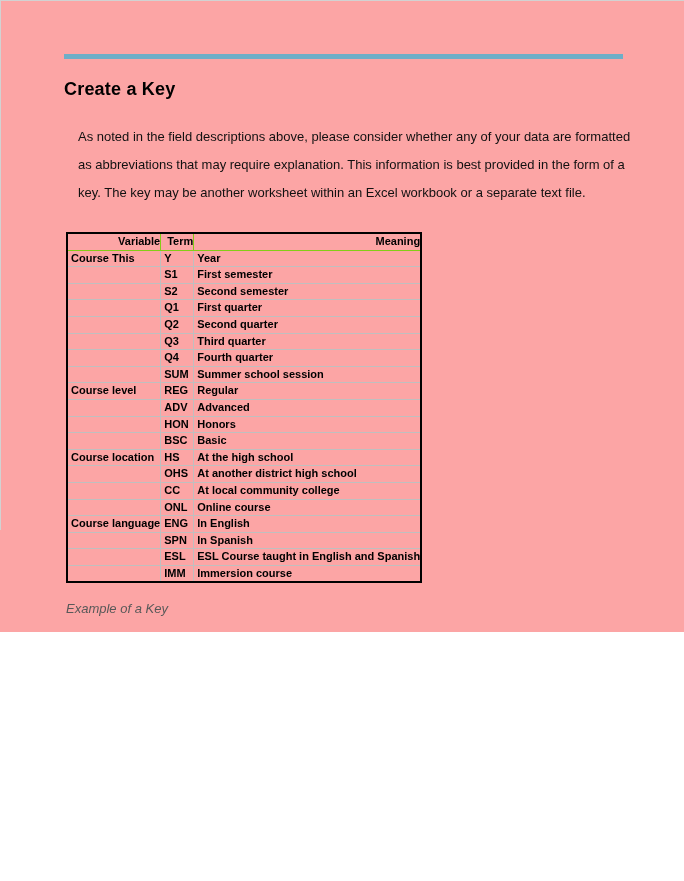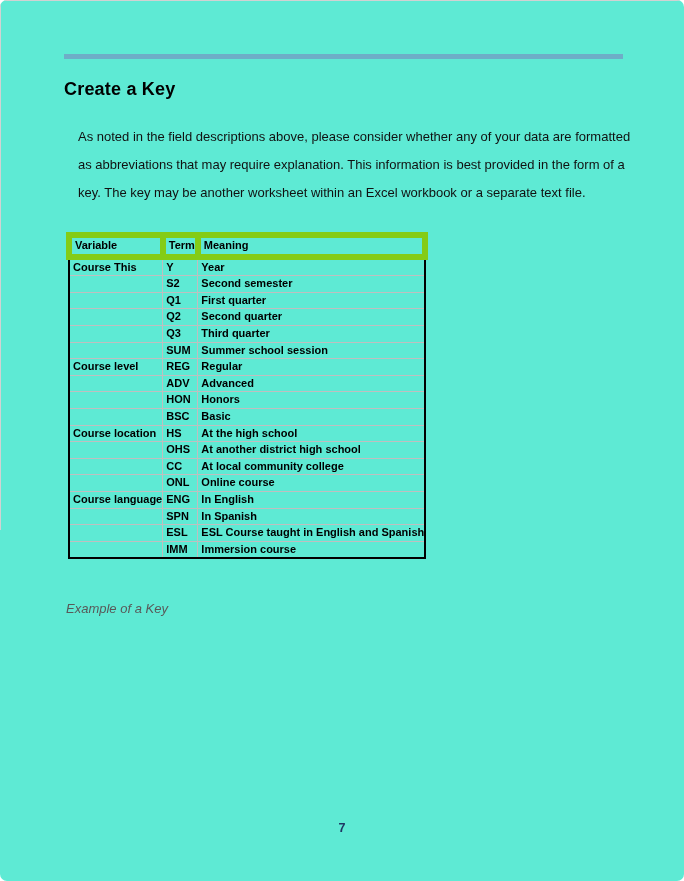--- a/index.html
+++ b/index.html
@@ -1,23 +1,22 @@
 <!DOCTYPE html>
 <html><head>
 <meta charset="utf-8">
 <style>
   html,body { margin:0; padding:0; background:#ffffff; }
   .page {
     position:relative;
-    width:684px; height:881px;
-    background:#5eead4;
+    width:684px; height:632px;
+    background:#fca5a5;
     font-family:"Liberation Sans", sans-serif;
     color:#000;
     overflow:hidden;
-    border-radius:7px;
   }
   .edge-top { position:absolute; top:0; left:0; width:684px; height:1px; background:#d2d2d2; }
   .edge-left { position:absolute; top:0; left:0; width:1px; height:530px; background:#d2d2d2; }
 
   .accent-rule { position:absolute; left:64px; top:54px; width:559px; height:5px; background:#6eaec7; }
 
   .heading {
     position:absolute; left:64px; top:79px;
     font-size:18px; font-weight:bold; color:#000;
     margin:0; letter-spacing:0.2px;
@@ -32,22 +31,22 @@
     position:absolute; left:66px; top:232px;
     border-collapse:collapse;
     table-layout:fixed;
     border:2px solid #000;
     font-size:11px; font-weight:bold; color:#000;
   }
   table.key-table col.c-variable { width:93px; }
   table.key-table col.c-term     { width:33px; }
   table.key-table col.c-meaning  { width:219px; }
   table.key-table th {
-    border:6px solid #84cc16;
-    text-align:left; font-weight:bold;
+    border:1px solid #84cc16;
+    text-align:right; font-weight:bold;
     height:15.6px; line-height:15.6px;
     padding:0 0 0 3px;
     white-space:nowrap; overflow:hidden;
   }
   table.key-table td {
     border:1px solid #bfbfbf;
     height:15.6px; line-height:15.6px;
     padding:0 0 0 3px;
     white-space:nowrap; overflow:hidden;
   }
@@ -89,37 +88,47 @@
       </tr>
     </thead>
     <tbody>
         <tr>
           <td class="col-variable">Course This</td>
           <td class="col-term">Y</td>
           <td class="col-meaning">Year</td>
         </tr>
         <tr>
           <td class="col-variable"></td>
+          <td class="col-term">S1</td>
+          <td class="col-meaning">First semester</td>
+        </tr>
+        <tr>
+          <td class="col-variable"></td>
           <td class="col-term">S2</td>
           <td class="col-meaning">Second semester</td>
         </tr>
         <tr>
           <td class="col-variable"></td>
           <td class="col-term">Q1</td>
           <td class="col-meaning">First quarter</td>
         </tr>
         <tr>
           <td class="col-variable"></td>
           <td class="col-term">Q2</td>
           <td class="col-meaning">Second quarter</td>
         </tr>
         <tr>
           <td class="col-variable"></td>
           <td class="col-term">Q3</td>
           <td class="col-meaning">Third quarter</td>
+        </tr>
+        <tr>
+          <td class="col-variable"></td>
+          <td class="col-term">Q4</td>
+          <td class="col-meaning">Fourth quarter</td>
         </tr>
         <tr>
           <td class="col-variable"></td>
           <td class="col-term">SUM</td>
           <td class="col-meaning">Summer school session</td>
         </tr>
         <tr>
           <td class="col-variable">Course level</td>
           <td class="col-term">REG</td>
           <td class="col-meaning">Regular</td>

